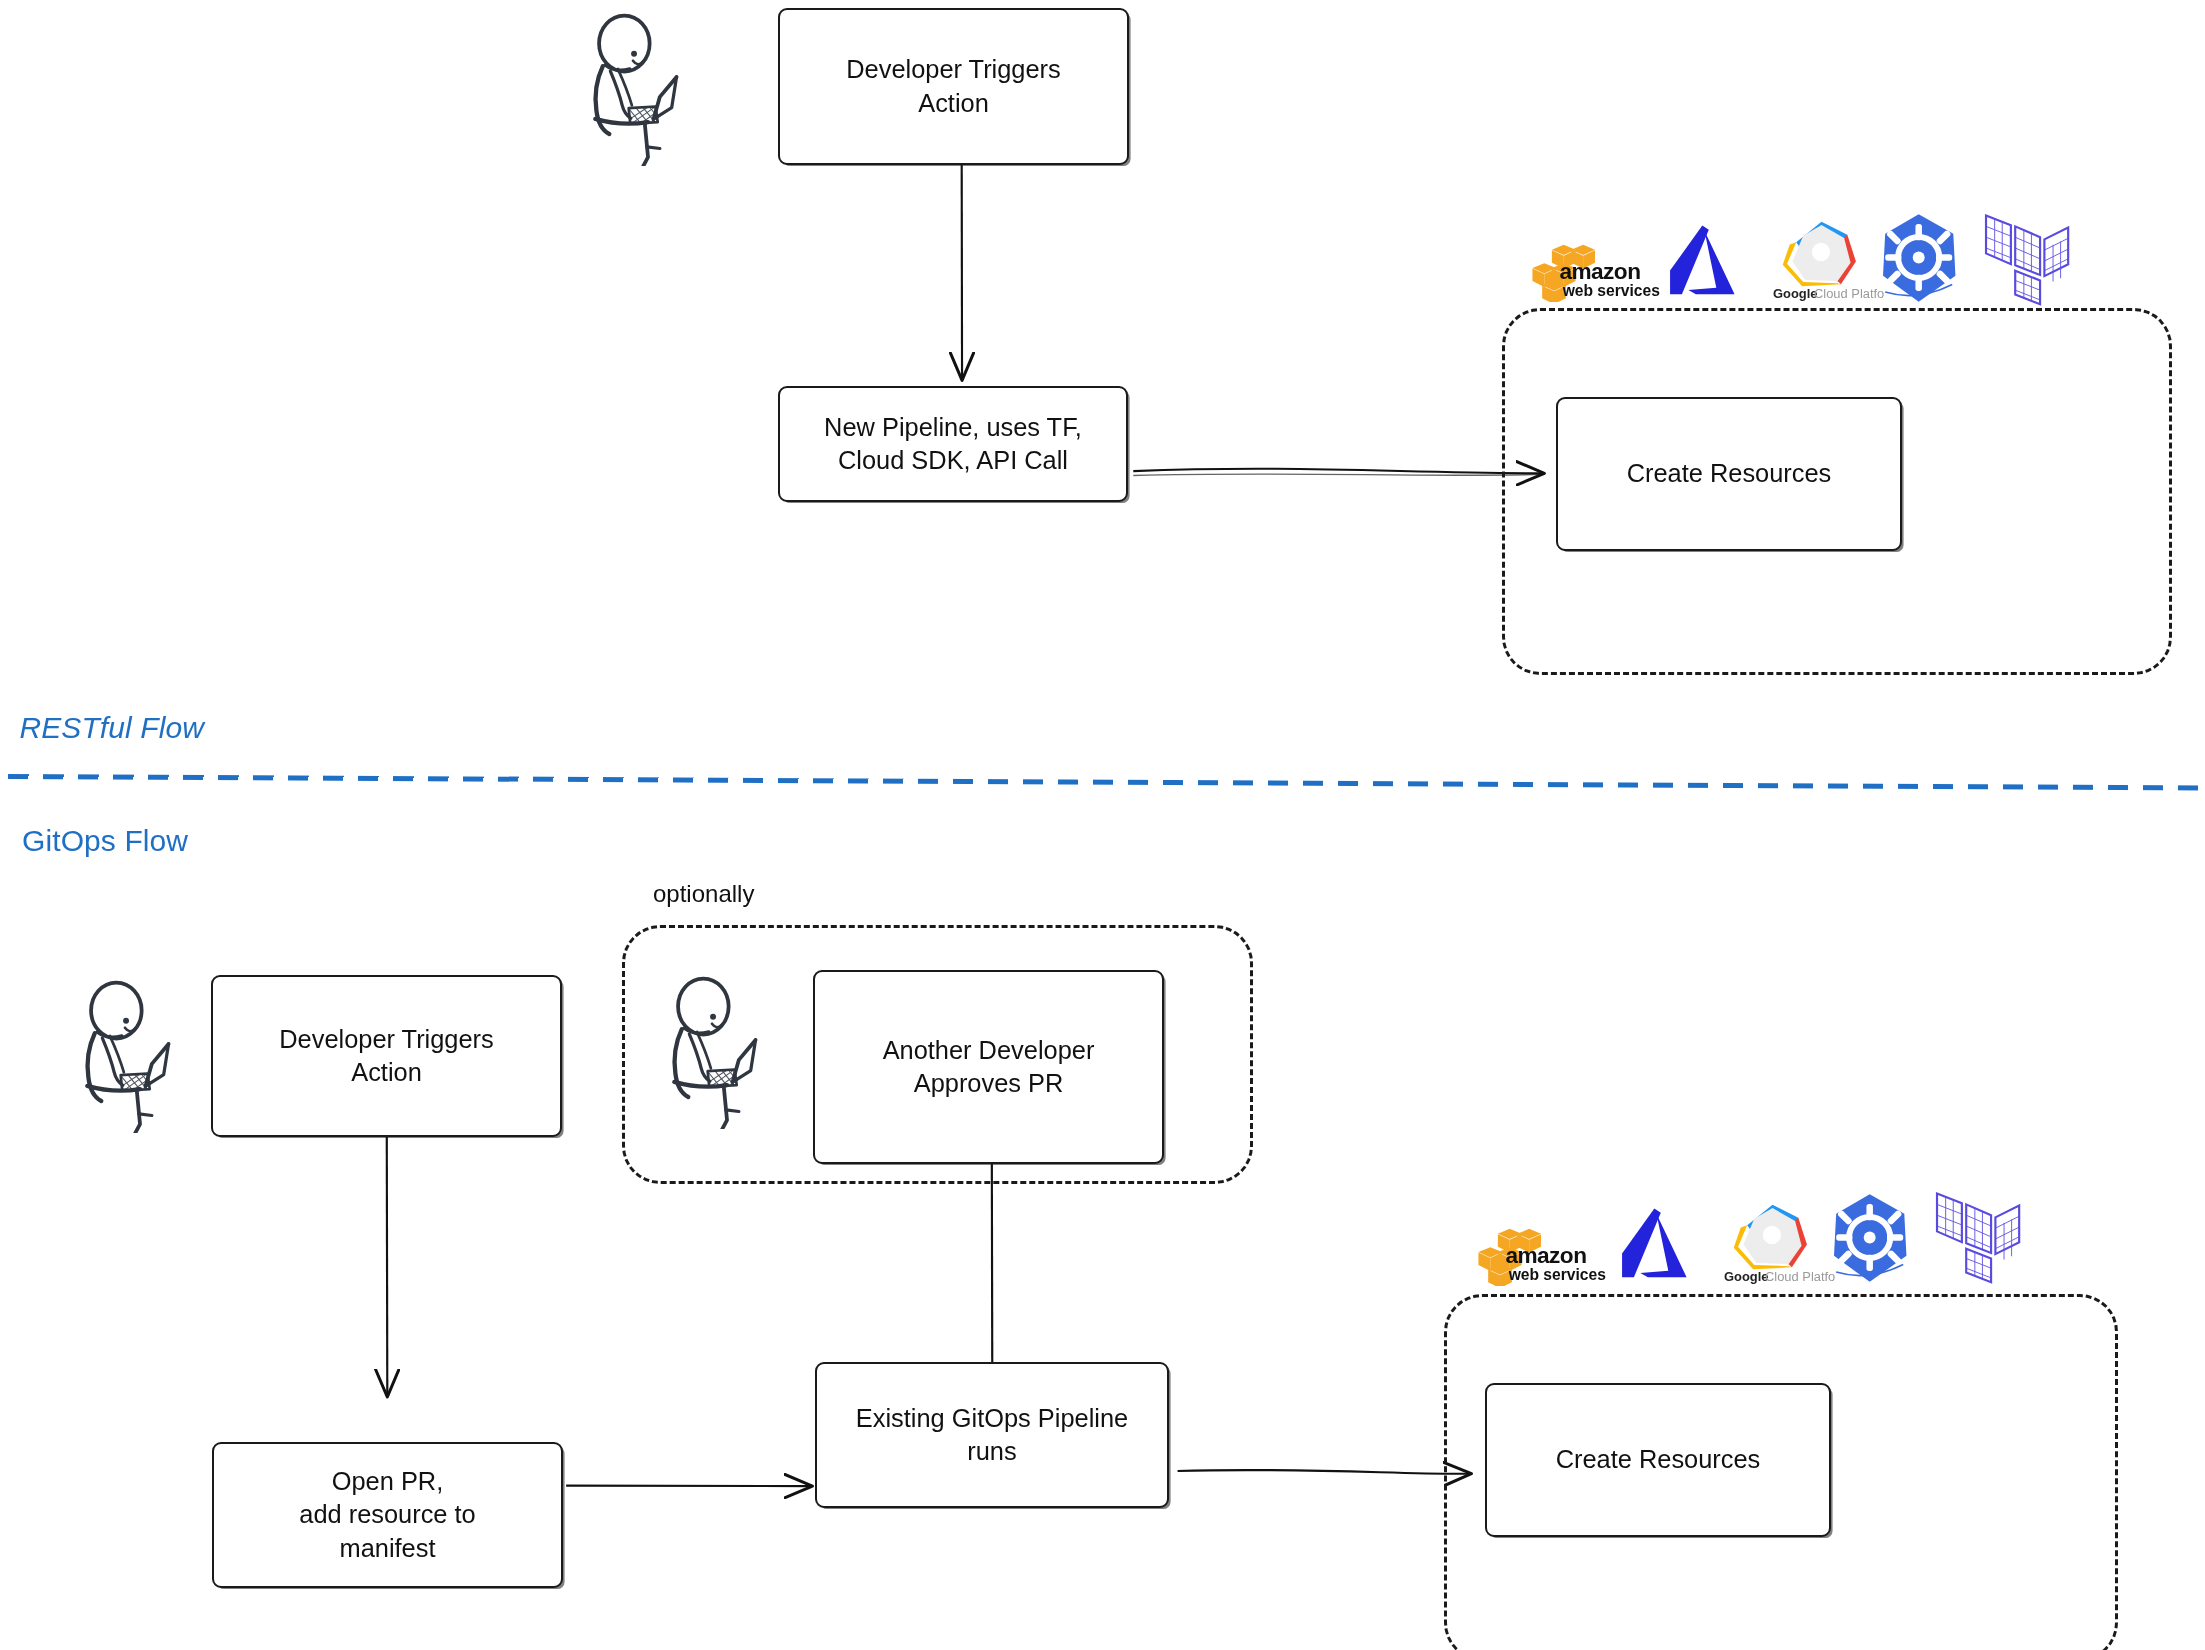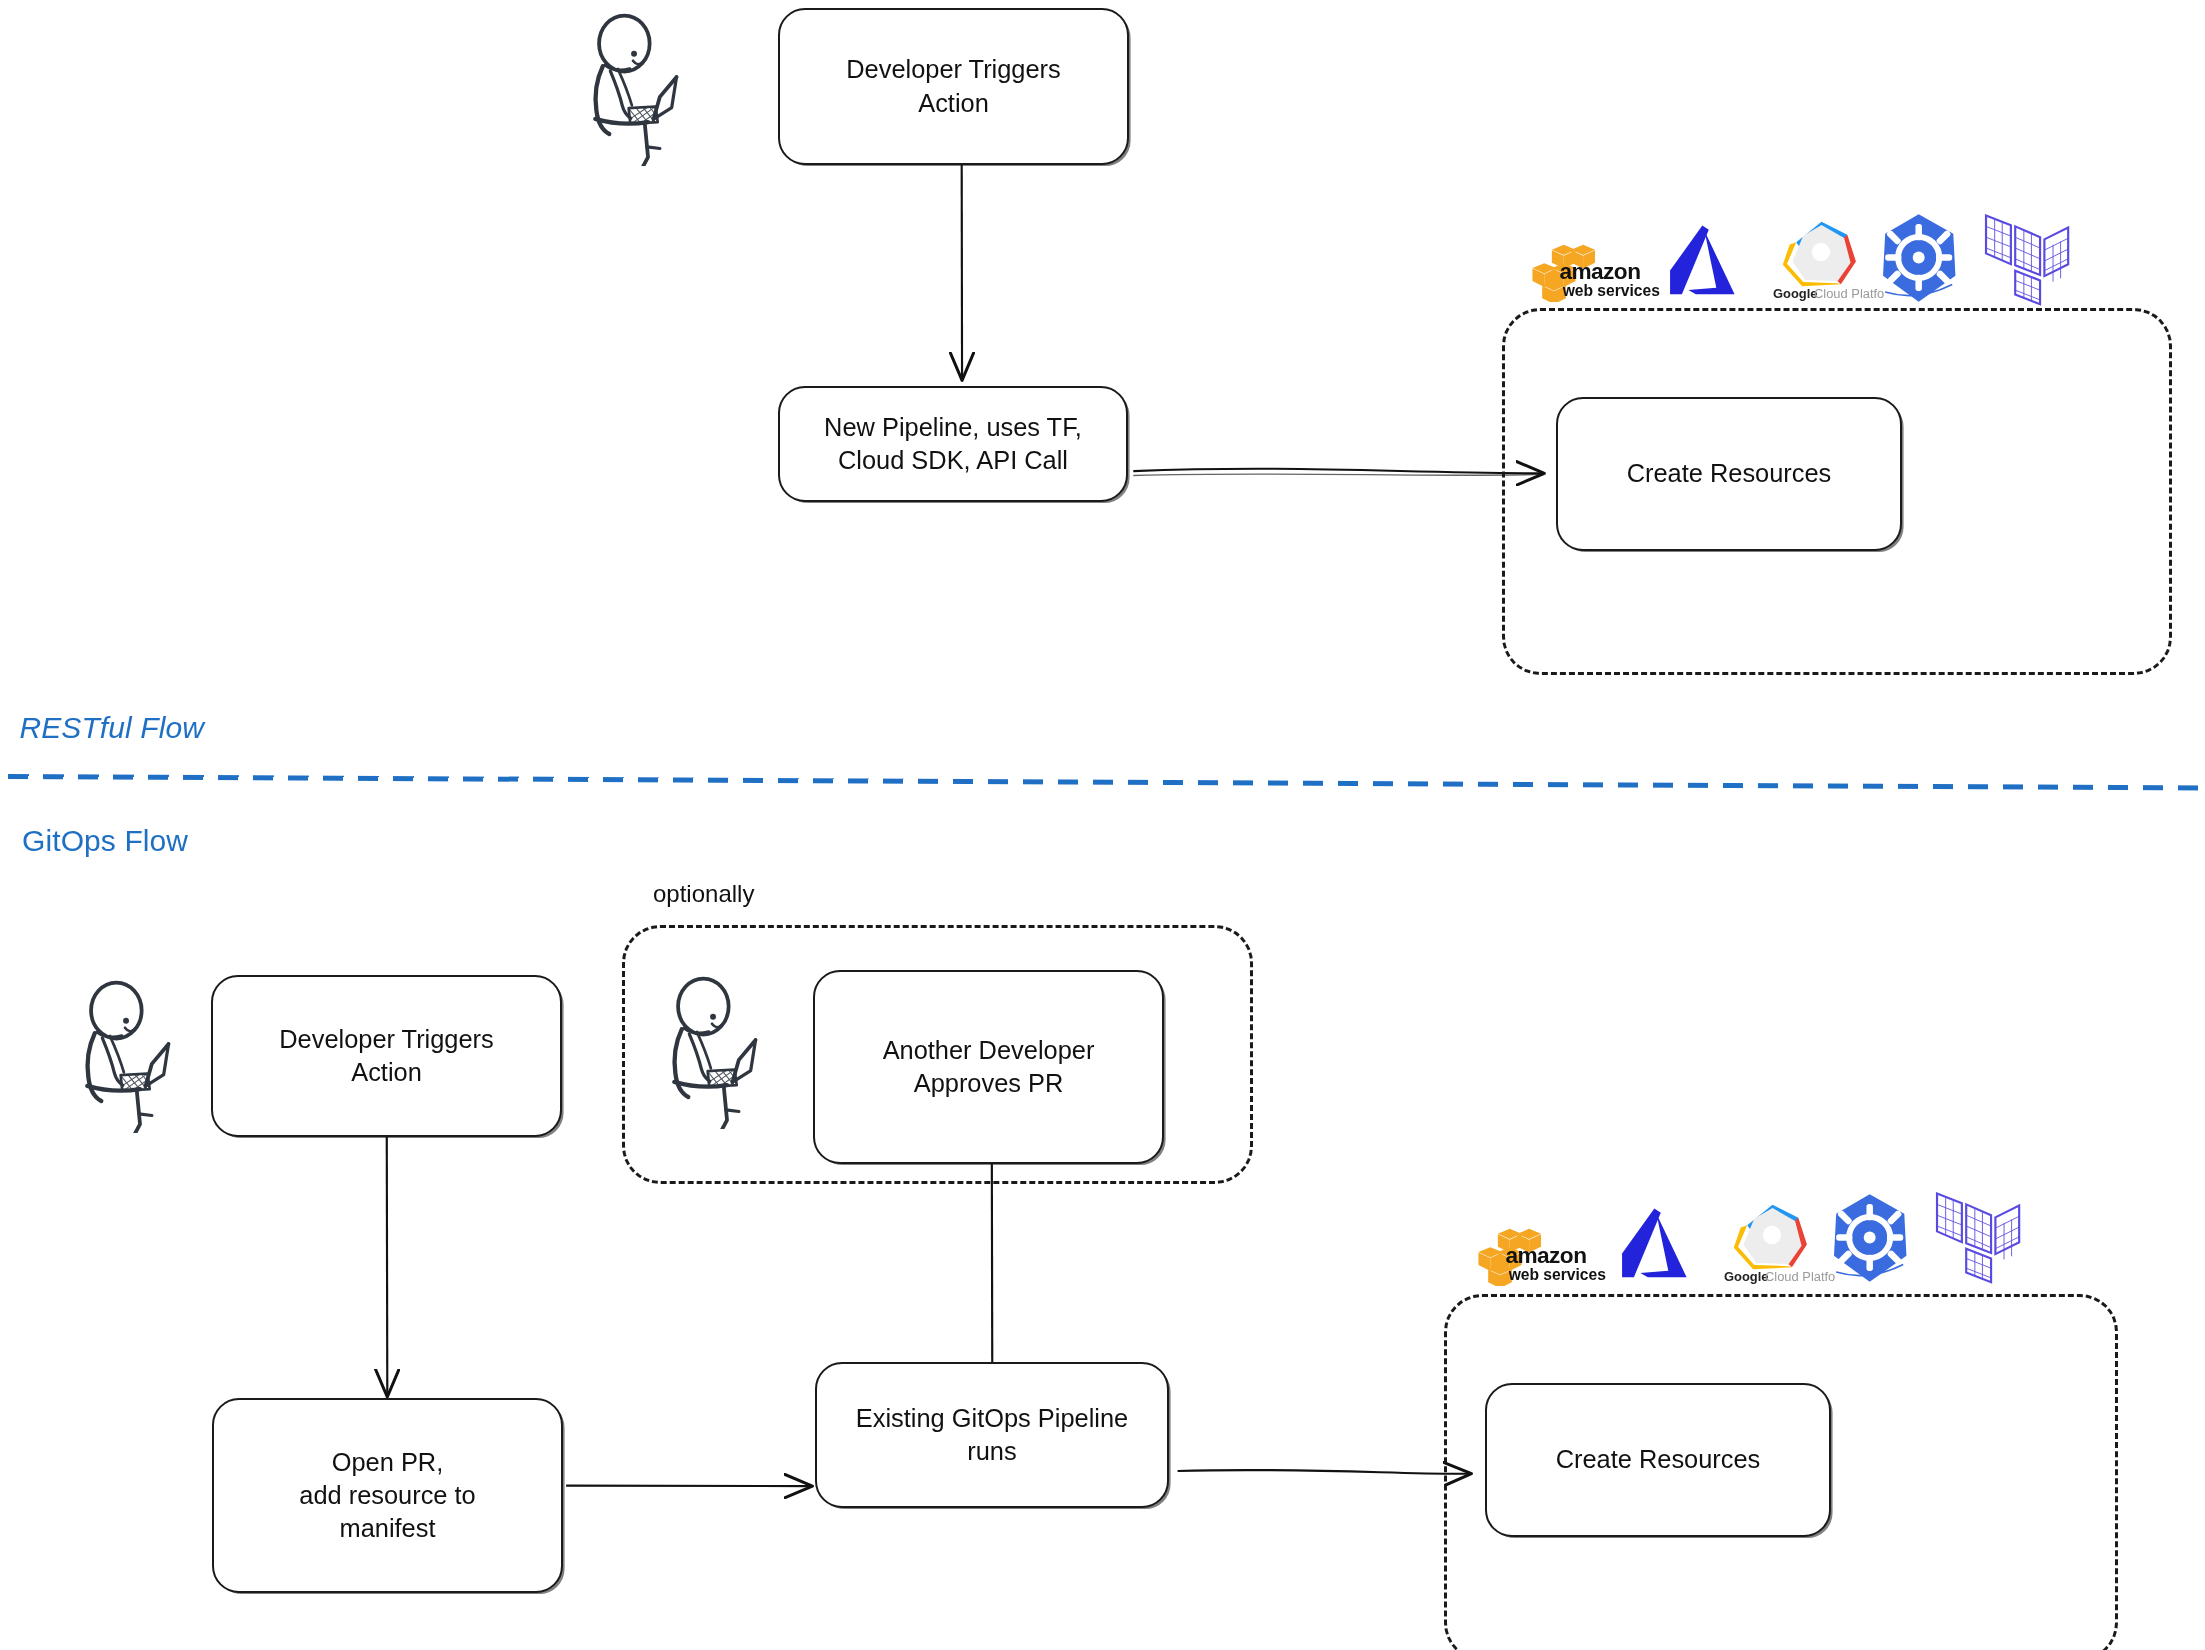--- a/index.html
+++ b/index.html
@@ -15,21 +15,21 @@
     overflow:hidden;
   }
   .abs{position:absolute;}
 
   
   .node{
     position:absolute;
     box-sizing:border-box;
     background:#ffffff;
     border:2.7px solid #1a1a1a;
-    border-radius:27px;
+    border-radius:9px;
     display:flex;
     align-items:center;
     justify-content:center;
     text-align:center;
     color:#111111;
     line-height:1.30;
     font-size:25.4px;
     padding:9px 12px;
     box-shadow:3.2px 2.7px 0 -1.6px rgba(26,26,26,.55);
   }
@@ -282,21 +282,21 @@
         <path d="M143,192 L104,220 M132,191 L100,212 M148,200 L118,222"></path>
       </g>
     </svg>
   </div>
 
   <div class="node" style="left:813px;top:970px;width:351px;height:194px;">
     <span class="lbl">Another Developer
 Approves PR</span>
   </div>
 
-  <div class="node" style="left:212px;top:1398px;width:351px;height:195px;text-align:center;">
+  <div class="node" style="left:212px;top:1442px;width:351px;height:146px;text-align:center;">
     <span class="lbl">Open PR,
 add resource to
 manifest</span>
   </div>
 
   <div class="node" style="left:815px;top:1362px;width:354px;height:146px;">
     <span class="lbl">Existing GitOps Pipeline
 runs</span>
   </div>
 

